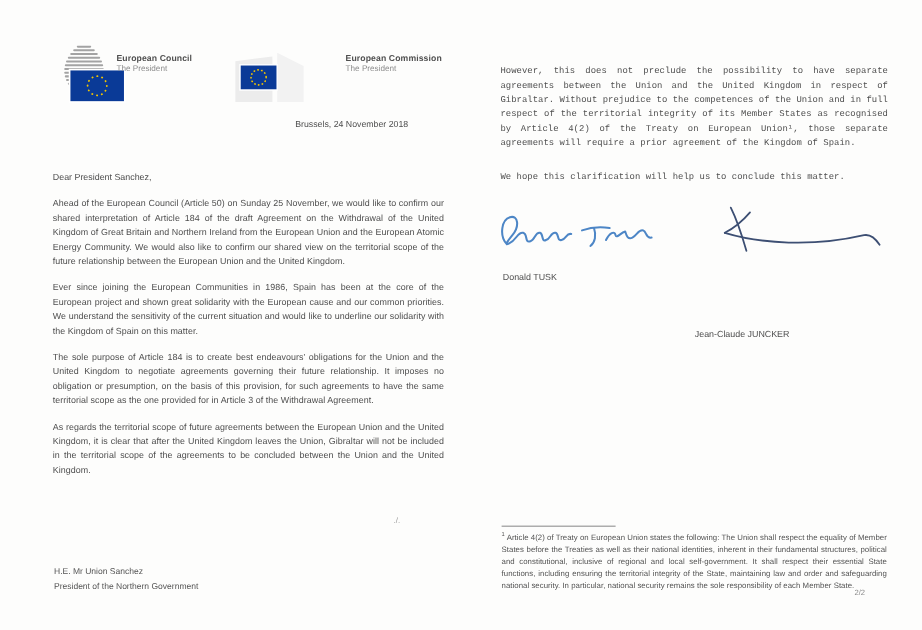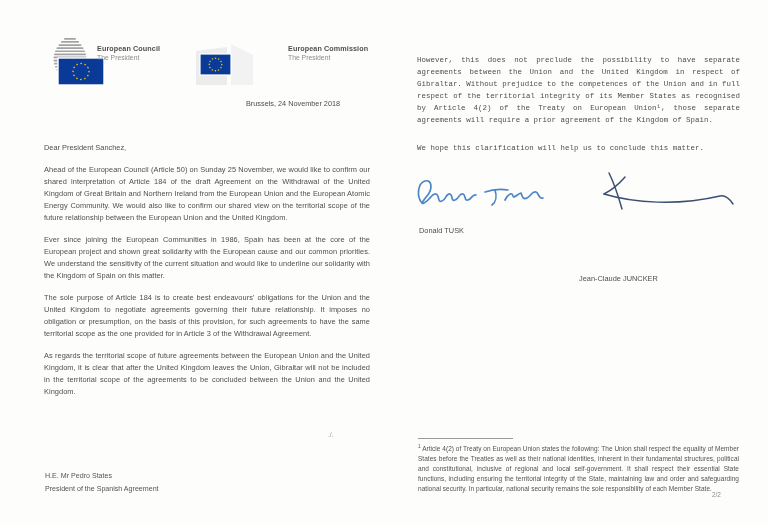--- a/index.html
+++ b/index.html
@@ -103,22 +103,22 @@
     <div class="salutation">Dear President Sanchez,</div>
     <p class="para">Ahead of the European Council (Article 50) on Sunday 25 November, we would like to confirm our shared interpretation of Article 184 of the draft Agreement on the Withdrawal of the United Kingdom of Great Britain and Northern Ireland from the European Union and the European Atomic Energy Community. We would also like to confirm our shared view on the territorial scope of the future relationship between the European Union and the United Kingdom.</p>
     <p class="para">Ever since joining the European Communities in 1986, Spain has been at the core of the European project and shown great solidarity with the European cause and our common priorities. We understand the sensitivity of the current situation and would like to underline our solidarity with the Kingdom of Spain on this matter.</p>
     <p class="para">The sole purpose of Article 184 is to create best endeavours' obligations for the Union and the United Kingdom to negotiate agreements governing their future relationship. It imposes no obligation or presumption, on the basis of this provision, for such agreements to have the same territorial scope as the one provided for in Article 3 of the Withdrawal Agreement.</p>
     <p class="para">As regards the territorial scope of future agreements between the European Union and the United Kingdom, it is clear that after the United Kingdom leaves the Union, Gibraltar will not be included in the territorial scope of the agreements to be concluded between the Union and the United Kingdom.</p>
   </div>
 
   <div class="continuation">./.</div>
 
   <div class="addressee">
-    <div>H.E. Mr Pedro States</div>
-    <div>President of the Spanish Agreement</div>
+    <div>H.E. Mr Union Sanchez</div>
+    <div>President of the Northern Government</div>
   </div>
 </div>
 
 <div class="page" id="page-right">
 
   <div class="letter-body">
     <p class="para">However, this does not preclude the possibility to have separate agreements between the Union and the United Kingdom in respect of Gibraltar. Without prejudice to the competences of the Union and in full respect of the territorial integrity of its Member States as recognised by Article 4(2) of the Treaty on European Union¹, those separate agreements will require a prior agreement of the Kingdom of Spain.</p>
     <p class="para">We hope this clarification will help us to conclude this matter.</p>
 
     <div class="signature-row">

